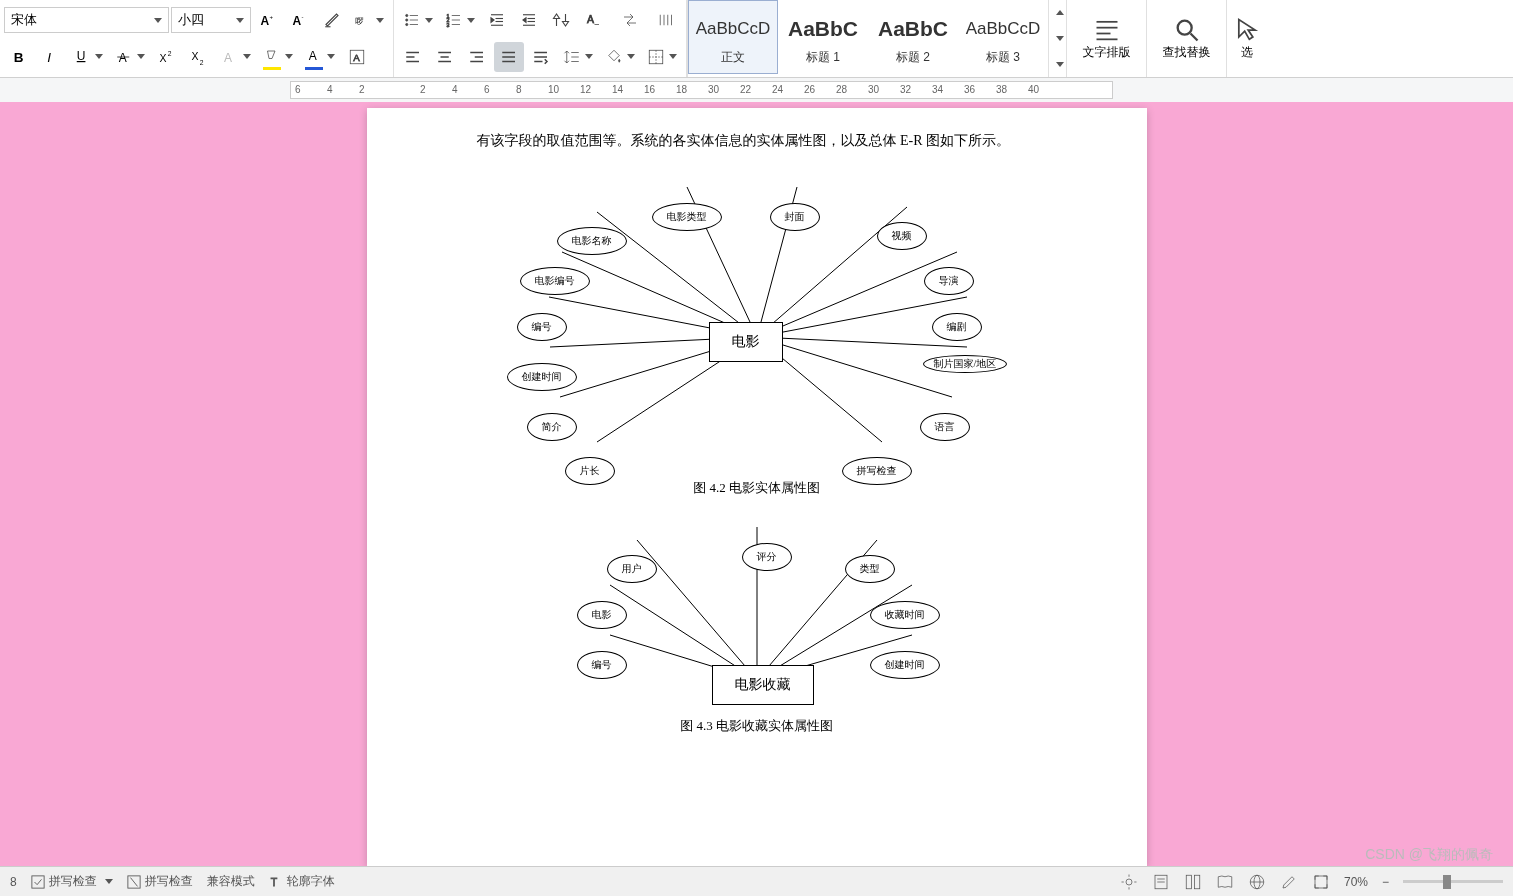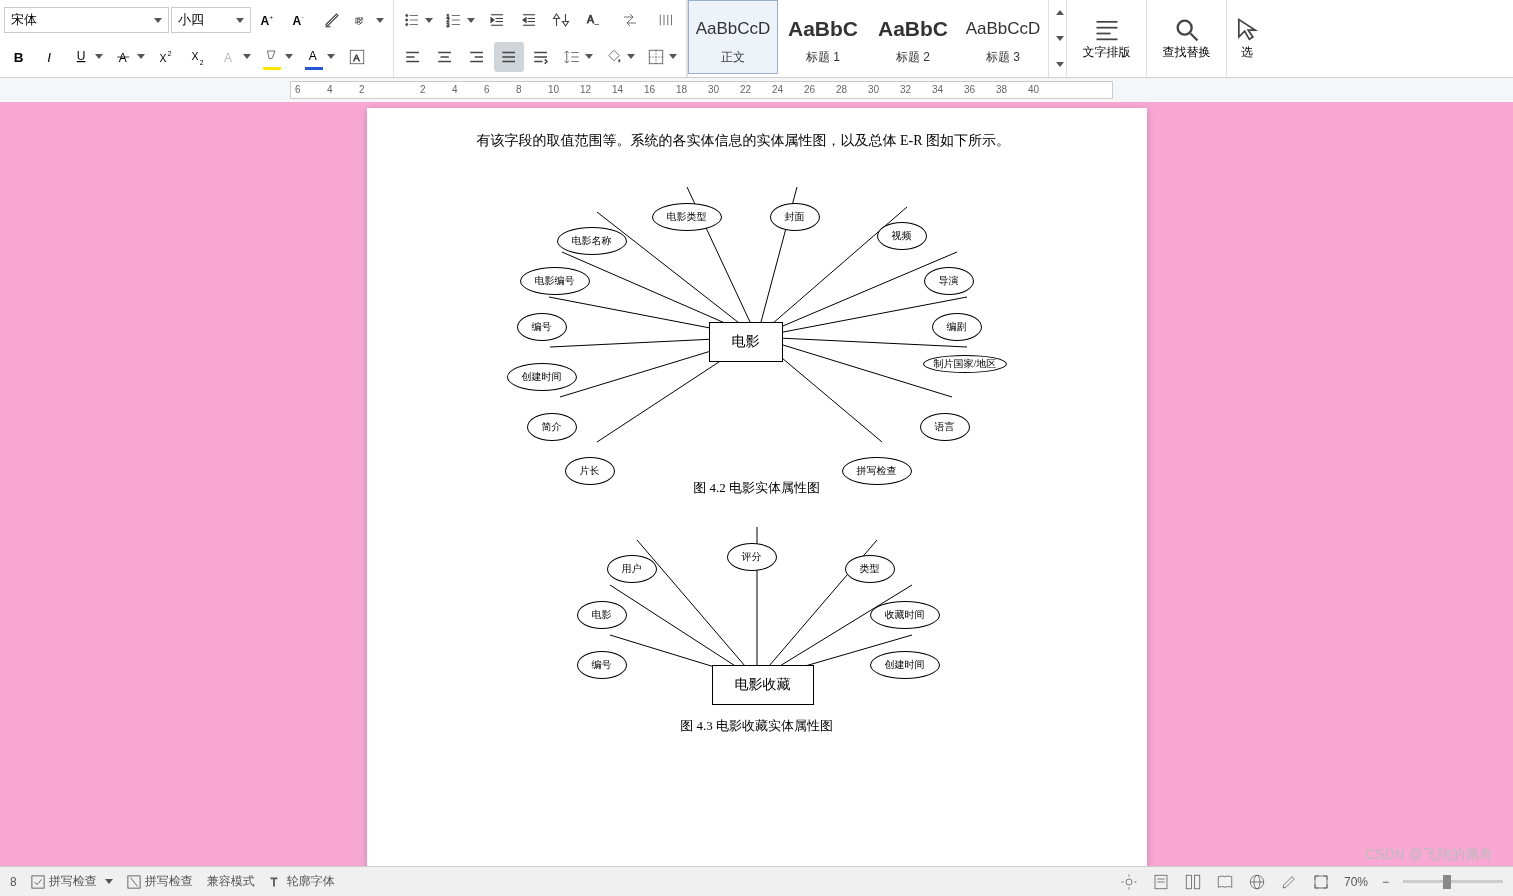--- a/index.html
+++ b/index.html
@@ -595,21 +595,21 @@
         <line x1="225" y1="175" x2="105" y2="35" stroke="#000"></line>
         <line x1="225" y1="175" x2="225" y2="22" stroke="#000"></line>
         <line x1="225" y1="175" x2="345" y2="35" stroke="#000"></line>
         <line x1="225" y1="175" x2="380" y2="80" stroke="#000"></line>
         <line x1="225" y1="175" x2="380" y2="130" stroke="#000"></line>
         <line x1="225" y1="175" x2="78" y2="80" stroke="#000"></line>
         <line x1="225" y1="175" x2="78" y2="130" stroke="#000"></line>
       </svg>
       <div class="entity-box" style="left:180px;top:160px">电影收藏</div>
       <div class="attr-oval" style="left:75px;top:22px">用户</div>
-      <div class="attr-oval" style="left:195px;top:10px">评分</div>
+      <div class="attr-oval" style="left:210px;top:10px">评分</div>
       <div class="attr-oval" style="left:313px;top:22px">类型</div>
       <div class="attr-oval" style="left:338px;top:68px">收藏时间</div>
       <div class="attr-oval" style="left:338px;top:118px">创建时间</div>
       <div class="attr-oval" style="left:45px;top:68px">电影</div>
       <div class="attr-oval" style="left:45px;top:118px">编号</div>
     </div>
     <p class="caption">图 4.3  电影收藏实体属性图</p>
   </div>
 </div>
 

